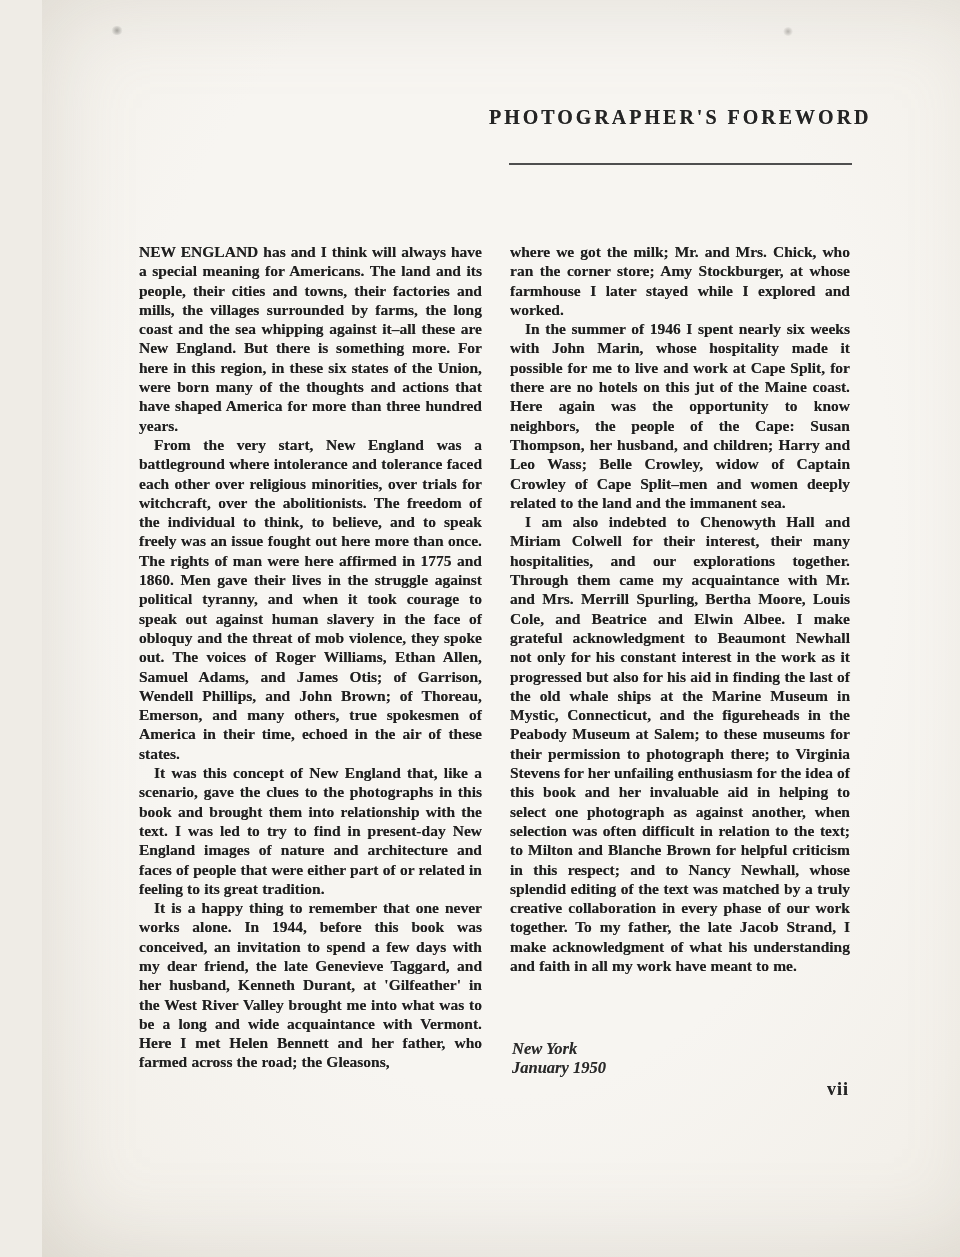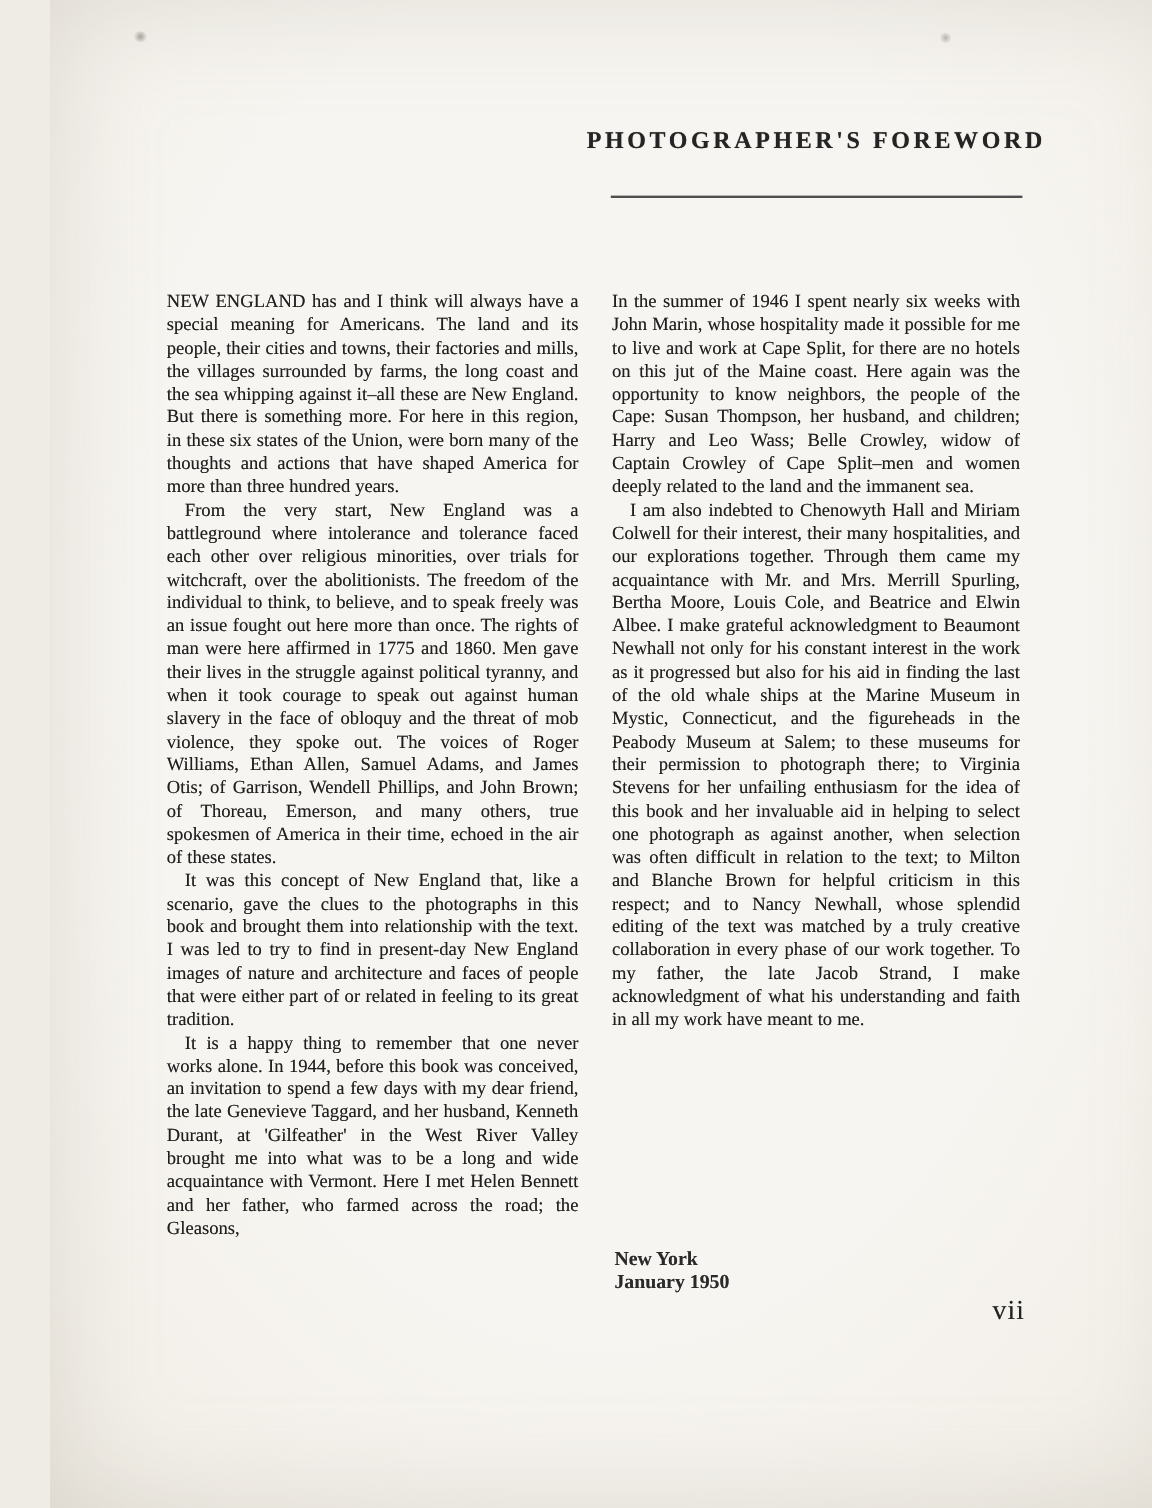--- a/index.html
+++ b/index.html
@@ -53,49 +53,50 @@
     position: absolute;
     top: 242px;
     text-align: justify;
     font-size: 15.5px;
     line-height: 19.3px;
     hyphens: auto;
     -webkit-hyphens: auto;
     word-spacing: 0.3px;
     text-shadow: 0 0 0.5px rgba(31,31,31,0.55);
   }
-  .col p { margin: 0; }
+  .col p { margin: 0; font-weight: bold; }
   .col p + p { text-indent: 15px; }
   .col-left  { left: 97px;  width: 343px; }
   .col-right { left: 468px; width: 340px; }
   .signature {
     position: absolute;
     left: 468px; top: 1022px; width: 345px;
     text-align: right;
     font-variant: small-caps;
     font-weight: 700;
     font-size: 14.5px;
     letter-spacing: 1.6px;
     color: #2b2b2b;
     text-shadow: 0 0 0.5px rgba(43,43,43,0.5);
   }
   .dateline {
     position: absolute;
     left: 470px; top: 1039px;
+    font-style: italic;
     font-weight: 700;
     font-size: 16.5px;
     line-height: 19px;
     color: #2a2a2a;
     text-shadow: 0 0 0.4px rgba(42,42,42,0.45);
   }
   .folio {
     position: absolute;
     left: 785px; top: 1079px;
-    font-size: 23px;
-    font-weight: 400;
+    font-size: 18px;
+    font-weight: 700;
     letter-spacing: 1px;
     color: #242424;
     text-shadow: 0 0 0.5px rgba(36,36,36,0.5);
   }
 </style>
 </head>
 <body>
 
 <div class="page">
   <div class="speck speck-a"></div>
@@ -104,20 +105,21 @@
   <h1 class="title">PHOTOGRAPHER'S FOREWORD</h1>
   <div class="rule"></div>
 
   <div class="col col-left">
       <p>NEW ENGLAND has and I think will always have a special meaning for Americans. The land and its people, their cities and towns, their factories and mills, the villages surrounded by farms, the long coast and the sea whipping against it–all these are New England. But there is something more. For here in this region, in these six states of the Union, were born many of the thoughts and actions that have shaped America for more than three hundred years.</p>
       <p>From the very start, New England was a battleground where intolerance and tolerance faced each other over religious minorities, over trials for witchcraft, over the abolitionists. The freedom of the individual to think, to believe, and to speak freely was an issue fought out here more than once. The rights of man were here affirmed in 1775 and 1860. Men gave their lives in the struggle against political tyranny, and when it took courage to speak out against human slavery in the face of obloquy and the threat of mob violence, they spoke out. The voices of Roger Williams, Ethan Allen, Samuel Adams, and James Otis; of Garrison, Wendell Phillips, and John Brown; of Thoreau, Emerson, and many others, true spokesmen of America in their time, echoed in the air of these states.</p>
       <p>It was this concept of New England that, like a scenario, gave the clues to the photographs in this book and brought them into relationship with the text. I was led to try to find in present-day New England images of nature and architecture and faces of people that were either part of or related in feeling to its great tradition.</p>
       <p>It is a happy thing to remember that one never works alone. In 1944, before this book was conceived, an invitation to spend a few days with my dear friend, the late Genevieve Taggard, and her husband, Kenneth Durant, at 'Gilfeather' in the West River Valley brought me into what was to be a long and wide acquaintance with Vermont. Here I met Helen Bennett and her father, who farmed across the road; the Gleasons,</p>
     </div>
   <div class="col col-right">
+      <p>where we got the milk; Mr. and Mrs. Chick, who ran the corner store; Amy Stockburger, at whose farmhouse I later stayed while I explored and worked.</p>
       <p>In the summer of 1946 I spent nearly six weeks with John Marin, whose hospitality made it possible for me to live and work at Cape Split, for there are no hotels on this jut of the Maine coast. Here again was the opportunity to know neighbors, the people of the Cape: Susan Thompson, her husband, and children; Harry and Leo Wass; Belle Crowley, widow of Captain Crowley of Cape Split–men and women deeply related to the land and the immanent sea.</p>
       <p>I am also indebted to Chenowyth Hall and Miriam Colwell for their interest, their many hospitalities, and our explorations together. Through them came my acquaintance with Mr. and Mrs. Merrill Spurling, Bertha Moore, Louis Cole, and Beatrice and Elwin Albee. I make grateful acknowledgment to Beaumont Newhall not only for his constant interest in the work as it progressed but also for his aid in finding the last of the old whale ships at the Marine Museum in Mystic, Connecticut, and the figureheads in the Peabody Museum at Salem; to these museums for their permission to photograph there; to Virginia Stevens for her unfailing enthusiasm for the idea of this book and her invaluable aid in helping to select one photograph as against another, when selection was often difficult in relation to the text; to Milton and Blanche Brown for helpful criticism in this respect; and to Nancy Newhall, whose splendid editing of the text was matched by a truly creative collaboration in every phase of our work together. To my father, the late Jacob Strand, I make acknowledgment of what his understanding and faith in all my work have meant to me.</p>
     </div>
 
 
   <div class="dateline">
     <div>New York</div>
     <div>January 1950</div>
   </div>
 

